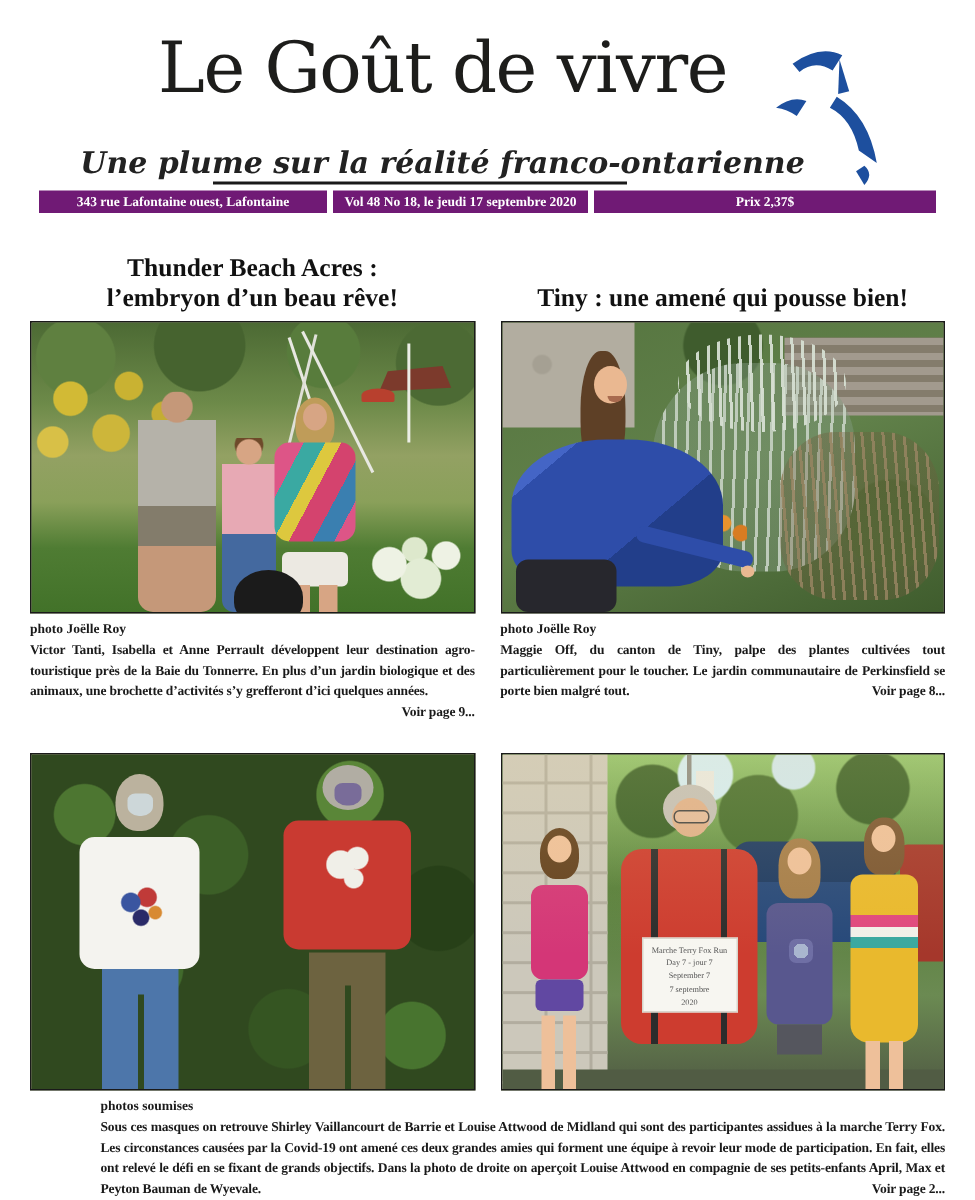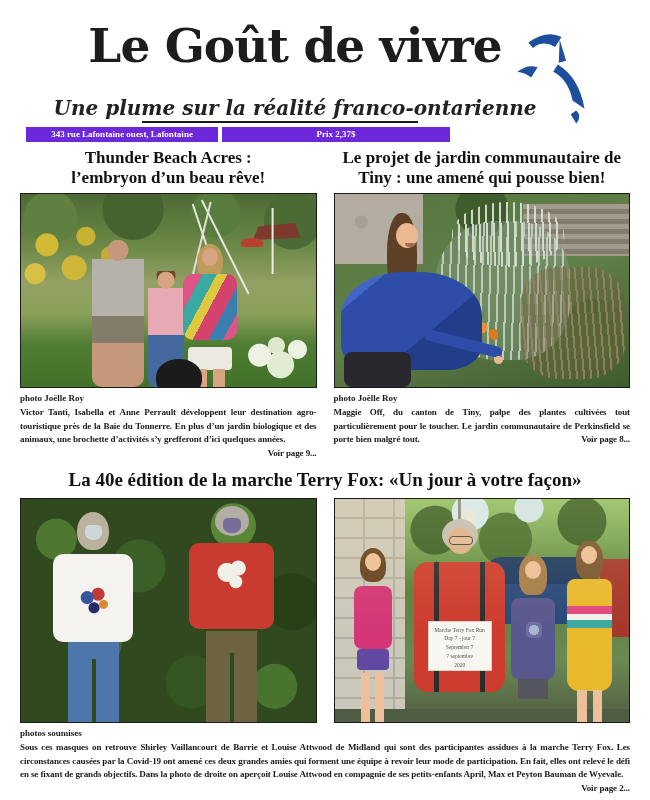--- a/index.html
+++ b/index.html
@@ -2,45 +2,45 @@
 <html><head>
 <meta charset="utf-8">
 <style>
   html,body{margin:0;padding:0;background:#e8e8e8;}
   .page{width:650px;height:800px;background:#fff;position:relative;margin:0 auto;
         font-family:"Liberation Serif",serif;color:#1a1a1a;overflow:hidden;}
 
   
   .masthead{position:relative;height:127px;}
   .mast-title{position:absolute;left:0;top:18px;width:590px;text-align:center;
-    font-family:"DejaVu Serif",serif;font-weight:bold;font-size:47px;letter-spacing:-1px;color:#1d1d1b;}
+    font-family:"DejaVu Serif",serif;font-weight:normal;font-size:47px;letter-spacing:-1px;color:#1d1d1b;}
   .mast-logo{position:absolute;right:48px;top:26px;width:92px;height:100px;}
   .mast-tagline{position:absolute;left:0;top:96px;width:590px;text-align:center;
     font-family:"DejaVu Serif",serif;font-style:italic;font-weight:bold;font-size:20px;color:#222;}
   .tagline-rule{position:absolute;left:142px;top:121px;width:276px;height:2px;background:#1a1a1a;}
 
   
   .info-bar{display:flex;gap:4px;margin:0 26px;height:15px;}
-  .info-cell{background:#6d28d9;color:#fff;font-weight:bold;font-size:9px;line-height:15px;
+  .info-cell{background:#701a75;color:#fff;font-weight:bold;font-size:9px;line-height:15px;
     text-align:center;white-space:nowrap;overflow:hidden;}
   .cell-address{width:192px;}
   .cell-edition{flex:1;}
   .cell-price{width:228px;}
 
   
-  .cols{display:flex;gap:17px;padding:0 20px;}
+  .cols{display:flex;gap:17px;padding:0 20px;margin-top:21px;}
   .col{flex:1;min-width:0;}
   .headline{font-size:17px;font-weight:bold;text-align:center;line-height:1.18;margin:6px 0 5px;color:#111;}
   .mid-headline{font-size:19px;font-weight:bold;text-align:center;margin:9px 0 7px;white-space:nowrap;color:#111;}
   .photo{position:relative;height:193px;border:1px solid #1a1a1a;overflow:hidden;background:#9aa97a;}
   .photo.tall{height:223px;}
   .credit{font-weight:bold;font-size:9px;margin:5px 0 3px;}
   .caption{font-weight:bold;font-size:9px;line-height:1.5;text-align:justify;margin:0;letter-spacing:-.1px;}
   .see{float:right;padding-left:10px;}
-  .bottom-block{padding:0 20px;}
+  .bottom-block{padding:0 20px;margin-left:47px;}
 
   
   .abs{position:absolute;}
 
   
   .p1-bg{inset:0;background:
     radial-gradient(circle at 10% 12%,#5f8040 0 26px,transparent 27px),
     radial-gradient(circle at 38% 8%,#46632f 0 30px,transparent 31px),
     radial-gradient(circle at 66% 10%,#587c3c 0 24px,transparent 25px),
     radial-gradient(circle at 92% 14%,#4c6a34 0 28px,transparent 29px),
@@ -223,20 +223,21 @@
         <path d="M52 40 Q75 54 81 88 L68 79 Q63 56 47 48 Z"></path>
         <path d="M72 90 Q79 96 72 104 L66 94 Z"></path>
       </g>
     </svg>
     <div class="mast-tagline">Une plume sur la réalité franco-ontarienne</div>
     <div class="tagline-rule"></div>
   </header>
 
   <div class="info-bar">
     <div class="info-cell cell-address">343 rue Lafontaine ouest, Lafontaine</div>
+    <div class="info-cell cell-edition">Vol 48 No 18, le jeudi 17 septembre 2020</div>
     <div class="info-cell cell-price">Prix 2,37$</div>
   </div>
 
   <div class="cols">
 
     <section class="col">
       <h2 class="headline">
         <span>Thunder Beach Acres :</span><br>
         <span>l’embryon d’un beau rêve!</span>
       </h2>
@@ -265,21 +266,21 @@
       </div>
       <div class="credit">photo Joëlle Roy</div>
       <p class="caption">
         <span>Victor Tanti, Isabella et Anne Perrault développent leur destination agro-touristique près de la Baie du Tonnerre. En plus d’un jardin biologique et des animaux, une brochette d’activités s’y grefferont d’ici quelques années.</span>
         <span class="see">Voir page 9...</span>
       </p>
     </section>
 
     <section class="col">
       <h2 class="headline">
-        <span>Le projet de jardin communautaire de</span><br>
+        <br>
         <span>Tiny : une amené qui pousse bien!</span>
       </h2>
       <div class="photo">
         <div class="abs p2-bg"></div>
         <div class="abs p2-stone"></div>
         <div class="abs p2-wood"></div>
         <div class="abs p2-sage"></div>
         <div class="abs p2-sage-top"></div>
         <div class="abs p2-dried"></div>
         <div class="abs p2-marigolds"></div>
@@ -295,21 +296,20 @@
       </div>
       <div class="credit">photo Joëlle Roy</div>
       <p class="caption">
         <span>Maggie Off, du canton de Tiny, palpe des plantes cultivées tout particulièrement pour le toucher. Le jardin communautaire de Perkinsfield se porte bien malgré tout.</span>
         <span class="see">Voir page 8...</span>
       </p>
     </section>
   </div>
 
   <section>
-    <h1 class="mid-headline">La 40e édition de la marche Terry Fox: «Un jour à votre façon»</h1>
 
     <div class="cols">
       <div class="col">
         <div class="photo tall">
           <div class="abs p3-bg"></div>
           <div class="abs p3-left">
             <div class="shirt"></div>
             <div class="graphic"></div>
             <div class="hair"></div>
             <div class="mask"></div>

